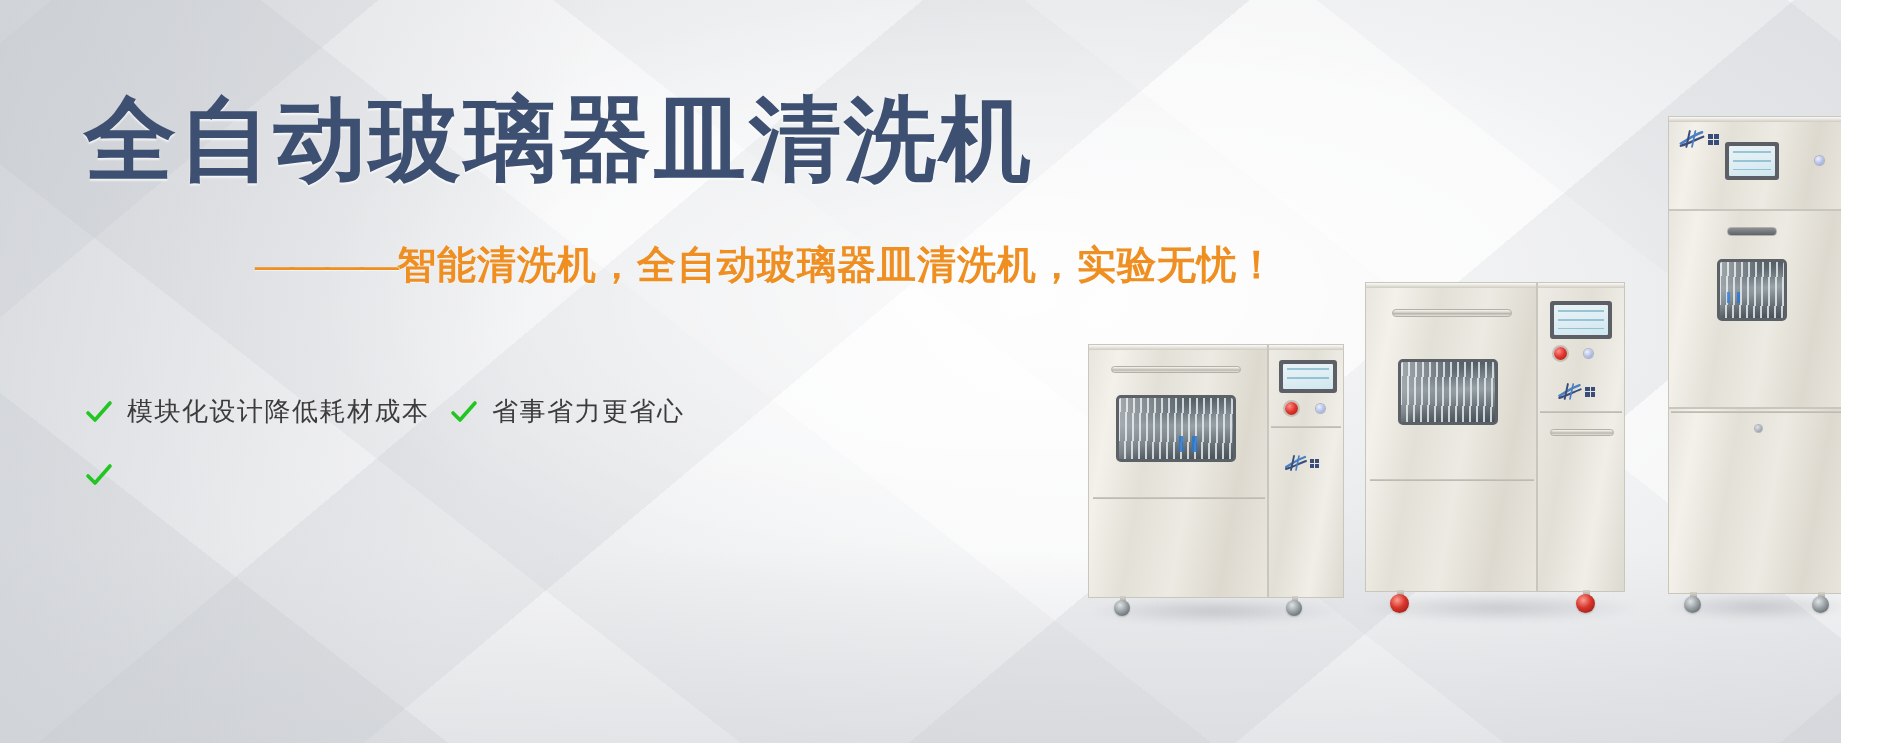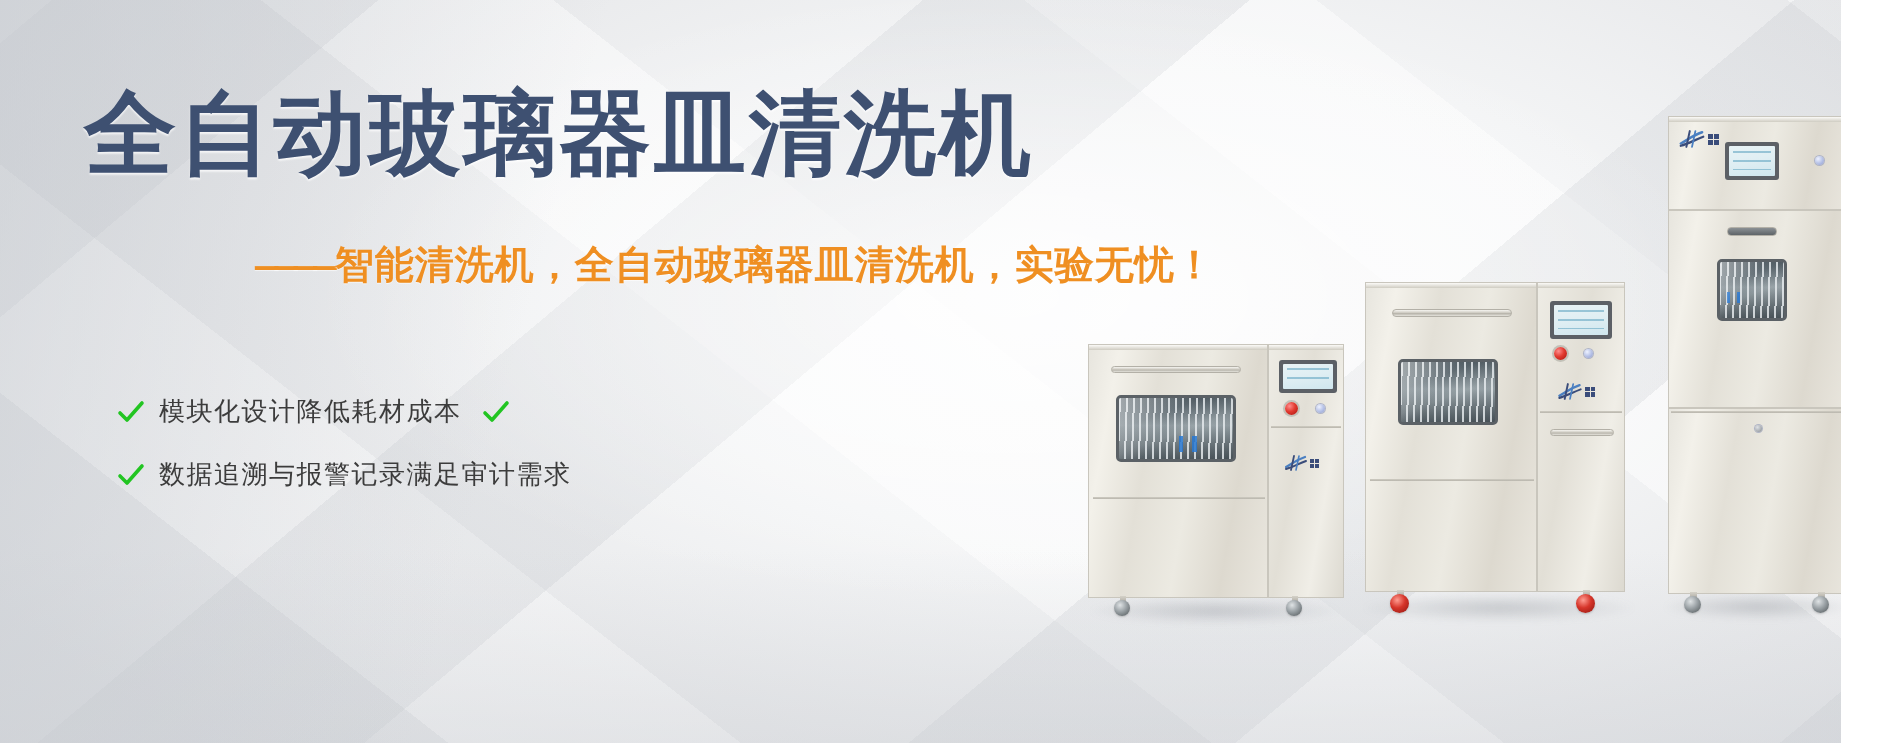--- a/index.html
+++ b/index.html
@@ -5,21 +5,21 @@
   html, body {
     margin: 0;
     padding: 0;
     background: #ffffff;
   }
   .banner {
     position: relative;
     width: 1841px;
     height: 743px;
     overflow: hidden;
-    font-family: Liberation Mono, monospace;
+    font-family: Liberation Serif, serif;
     background: #e9eaec;
   }
 
   
   .bg-base {
     position: absolute;
     inset: 0;
     background:
       radial-gradient(ellipse 70% 85% at 62% 42%, #fbfbfc 0%, #f4f5f6 38%, #e8e9eb 72%, #dfe1e4 100%);
   }
@@ -88,21 +88,21 @@
     white-space: nowrap;
     text-shadow: 0 1px 1px rgba(255,255,255,0.6);
   }
   .subtitle .lead {
     letter-spacing: -4px;
     margin-right: 2px;
   }
 
   .features {
     position: absolute;
-    left: 116px;
+    left: 84px;
     top: 380px;
     width: 900px;
   }
   .feature-row {
     display: flex;
     align-items: center;
     height: 63px;
   }
   .feature {
     display: flex;
@@ -291,29 +291,29 @@
         <div class="feature col1">
           <svg class="check" viewBox="0 0 30 30">
             <path d="M4 16 L11 23 L26 6" fill="none" stroke="#22c522" stroke-width="3.6" stroke-linecap="round" stroke-linejoin="round"></path>
           </svg>
           <span class="feature-text">模块化设计降低耗材成本</span>
         </div>
         <div class="feature col2">
           <svg class="check" viewBox="0 0 30 30">
             <path d="M4 16 L11 23 L26 6" fill="none" stroke="#22c522" stroke-width="3.6" stroke-linecap="round" stroke-linejoin="round"></path>
           </svg>
+          <span class="feature-text">省事省力更省心</span>
         </div>
       </div>
 
       <div class="feature-row">
         <div class="feature col2">
           <svg class="check" viewBox="0 0 30 30">
             <path d="M4 16 L11 23 L26 6" fill="none" stroke="#22c522" stroke-width="3.6" stroke-linecap="round" stroke-linejoin="round"></path>
           </svg>
-          <span class="feature-text">数据追溯与报警记录满足审计需求</span>
         </div>
       </div>
 
     </div>
   </div>
 
   <div class="machines">
 
     <div class="machine" style="left:0px; top:330px; width:270px; height:290px;">
 

